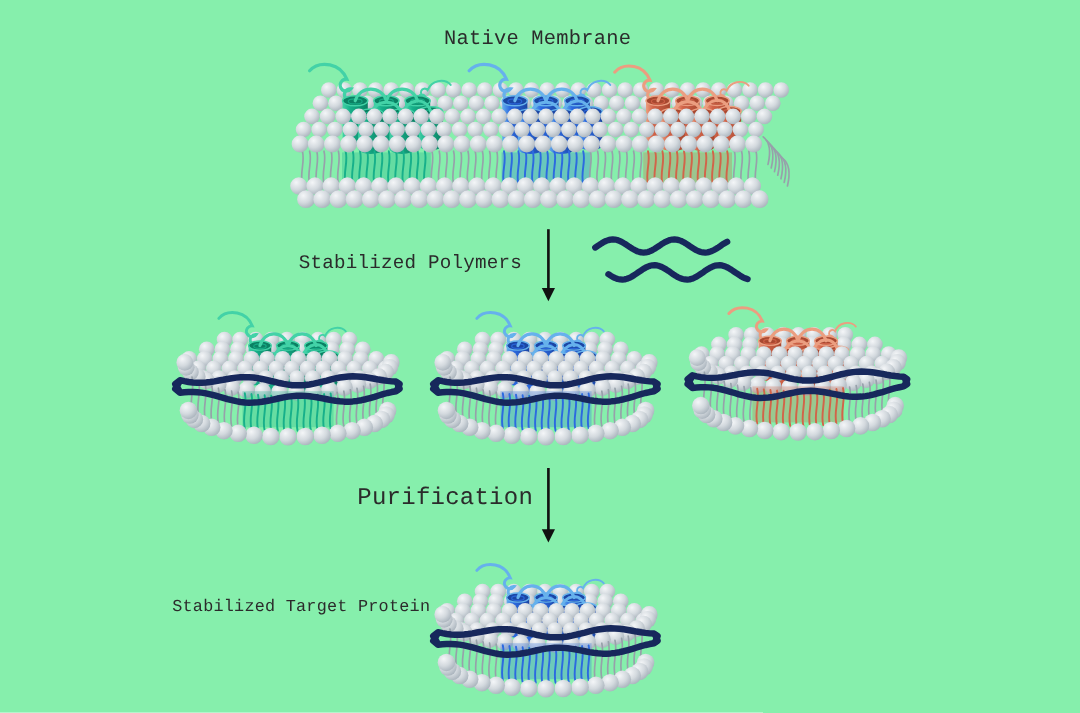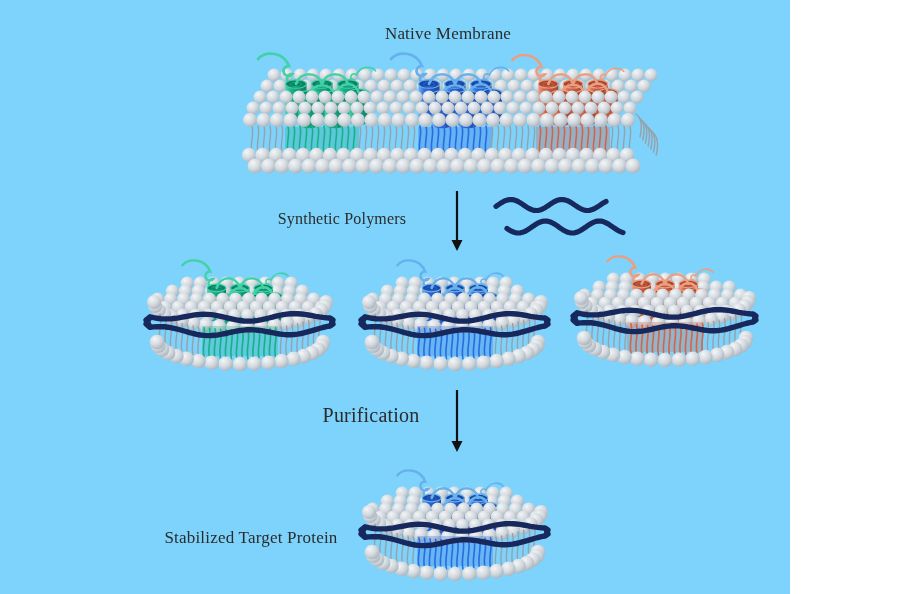--- a/index.html
+++ b/index.html
@@ -1,17 +1,17 @@
 <!DOCTYPE html>
 <html><head>
 <meta charset="utf-8">
 <style>
   html,body{margin:0;padding:0;background:#fff;}
-  #stage{position:relative;width:790px;height:594px;background:#7dd3fc;overflow:hidden;
-         font-family:Liberation Serif, serif;}
+  #stage{position:relative;width:900px;height:594px;background:#86efac;overflow:hidden;
+         font-family:Liberation Mono, monospace;}
   #scene{position:absolute;left:0;top:0;}
   .lbl{position:absolute;transform:translateX(-50%);white-space:nowrap;
        color:var(--text,#2b2b2b);letter-spacing:0.2px;}
 </style>
 </head>
 <body>
 
 <div id="stage" style="--text: #2b2b2b;">
   <svg id="scene" width="900" height="594" viewBox="0 0 900 594">
       <defs>
@@ -1016,16 +1016,16 @@
         <circle cx="383.1" cy="563.0" r="7.3" fill="url(#hg)"></circle>
         <circle cx="377.0" cy="559.5" r="7.3" fill="url(#hg)"></circle>
         <circle cx="373.3" cy="555.8" r="7.3" fill="url(#hg)"></circle>
         <circle cx="372.0" cy="552.0" r="7.3" fill="url(#hg)"></circle>
         <path d="M 364.0 535.0 L 361.0 530.0 L 365.0 526.8 L 368.6 527.6 L 372.2 528.3 L 375.8 528.7 L 379.4 528.9 L 383.0 528.9 L 386.6 528.7 L 390.2 528.3 L 393.8 527.8 L 397.4 527.1 L 401.0 526.5 L 404.6 525.8 L 408.2 525.2 L 411.8 524.7 L 415.4 524.4 L 419.0 524.3 L 422.6 524.4 L 426.2 524.6 L 429.8 525.1 L 433.4 525.8 L 437.0 526.6 L 440.6 527.5 L 444.2 528.3 L 447.8 529.2 L 451.4 529.9 L 455.0 530.5 L 458.6 531.0 L 462.2 531.1 L 465.8 531.1 L 469.4 530.9 L 473.0 530.4 L 476.6 529.7 L 480.2 528.9 L 483.8 528.0 L 487.4 527.1 L 491.0 526.1 L 494.6 525.3 L 498.2 524.6 L 501.8 524.1 L 505.4 523.7 L 509.0 523.6 L 512.6 523.7 L 516.2 524.0 L 519.8 524.4 L 523.4 525.0 L 527.0 525.6 L 530.6 526.3 L 534.2 526.9 L 537.8 527.4 L 541.4 527.8 L 545.0 528.0 L 548.0 530.0 L 546.0 535.0" fill="none" stroke="#17285c" stroke-width="5.4" stroke-linecap="round" stroke-linejoin="round"></path>
         <path d="M 364.0 529.0 L 361.0 534.0 L 365.0 537.3 L 368.6 536.9 L 372.2 536.7 L 375.8 536.6 L 379.4 536.8 L 383.0 537.2 L 386.6 537.8 L 390.2 538.6 L 393.8 539.5 L 397.4 540.5 L 401.0 541.5 L 404.6 542.6 L 408.2 543.5 L 411.8 544.3 L 415.4 545.0 L 419.0 545.4 L 422.6 545.6 L 426.2 545.5 L 429.8 545.3 L 433.4 544.8 L 437.0 544.2 L 440.6 543.5 L 444.2 542.7 L 447.8 541.9 L 451.4 541.2 L 455.0 540.5 L 458.6 540.1 L 462.2 539.8 L 465.8 539.7 L 469.4 539.9 L 473.0 540.2 L 476.6 540.7 L 480.2 541.3 L 483.8 542.0 L 487.4 542.7 L 491.0 543.4 L 494.6 544.0 L 498.2 544.4 L 501.8 544.7 L 505.4 544.7 L 509.0 544.5 L 512.6 544.1 L 516.2 543.5 L 519.8 542.7 L 523.4 541.7 L 527.0 540.7 L 530.6 539.6 L 534.2 538.5 L 537.8 537.5 L 541.4 536.7 L 545.0 536.0 L 548.0 534.0 L 546.0 529.0" fill="none" stroke="#17285c" stroke-width="5.4" stroke-linecap="round" stroke-linejoin="round"></path>
       </g>
     </svg>
 
   <div class="lbl" style="left:448px;top:24px;font-size:17px">Native Membrane</div>
-  <div class="lbl" style="left:342px;top:210px;font-size:16px">Synthetic Polymers</div>
+  <div class="lbl" style="left:342px;top:210px;font-size:16px">Stabilized Polymers</div>
   <div class="lbl" style="left:371px;top:404px;font-size:20px">Purification</div>
-  <div class="lbl" style="left:251px;top:528px;font-size:17px">Stabilized Target Protein</div>
+  <div class="lbl" style="left:251px;top:498px;font-size:14px">Stabilized Target Protein</div>
 </div>
 
 </body></html>

